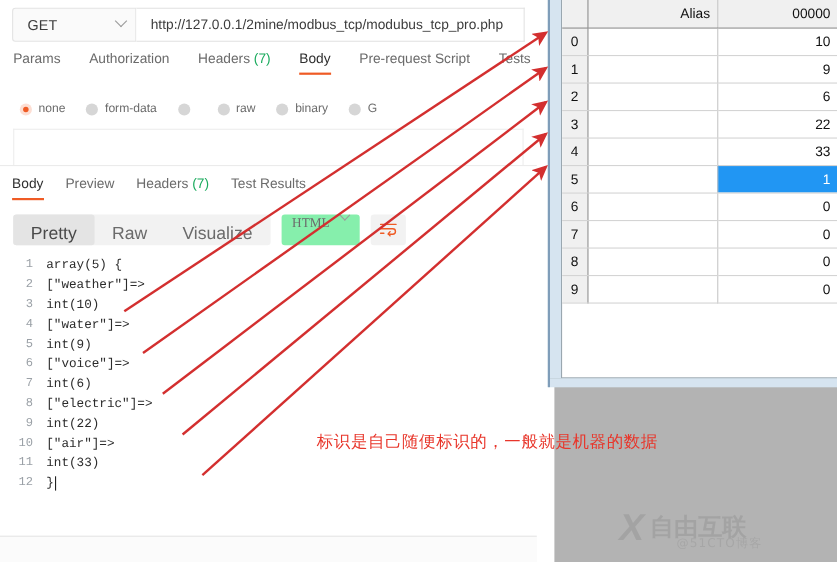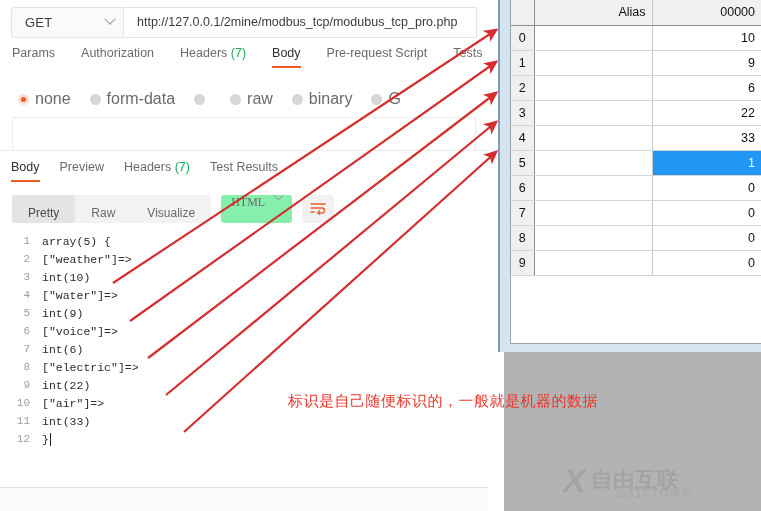--- a/index.html
+++ b/index.html
@@ -81,21 +81,21 @@
   .rd {
     width: 11px; height: 11px; border-radius: 50%;
     background: #d6d6d6; margin-right: 6px; flex: none;
     position: relative;
   }
   .rd.on { background: #fdded3; }
   .rd.on::after {
     content: ""; position: absolute; left: 3px; top: 3px;
     width: 5px; height: 5px; border-radius: 50%; background: #ef5b25;
   }
-  .rd-label { font-size: 16px; color: #6b6b6b; }
+  .rd-label { font-size: 11px; color: #6b6b6b; }
 
   
   .body-empty {
     position: absolute; left: 12px; top: 117px;
     width: 464px; height: 33px;
     border: 1px solid #ededed; border-bottom: none;
     background: #fff;
   }
   .hr-top { position: absolute; left: 0; top: 150px; width: 488px; height: 1px; background: #ebebeb; }
 
@@ -118,21 +118,21 @@
   
   .view-bar {
     position: absolute; left: 12px; top: 195px;
     height: 28px; display: flex; align-items: center;
   }
   .seg {
     display: flex; align-items: center; height: 28px;
     background: #f2f2f2; border-radius: 3px;
   }
   .seg .s {
-    font-size: 12px; color: #6b6b6b; padding: 4px 16px;
+    font-size: 16px; color: #6b6b6b; padding: 4px 16px;
     height: 28px; line-height: 28px;
   }
   .seg .s.active { background: #e4e4e4; color: #4a4a4a; border-radius: 3px; }
   .fmt {
     margin-left: 10px; height: 28px; background: #86efac; border-radius: 3px;
     display: flex; align-items: flex-start; padding: 0 10px; font-family: Liberation Serif, serif;
   }
   .fmt-label { font-size: 12px; color: #6b6b6b; margin-right: 10px; }
   .chev2 {
     width: 7px; height: 7px;

